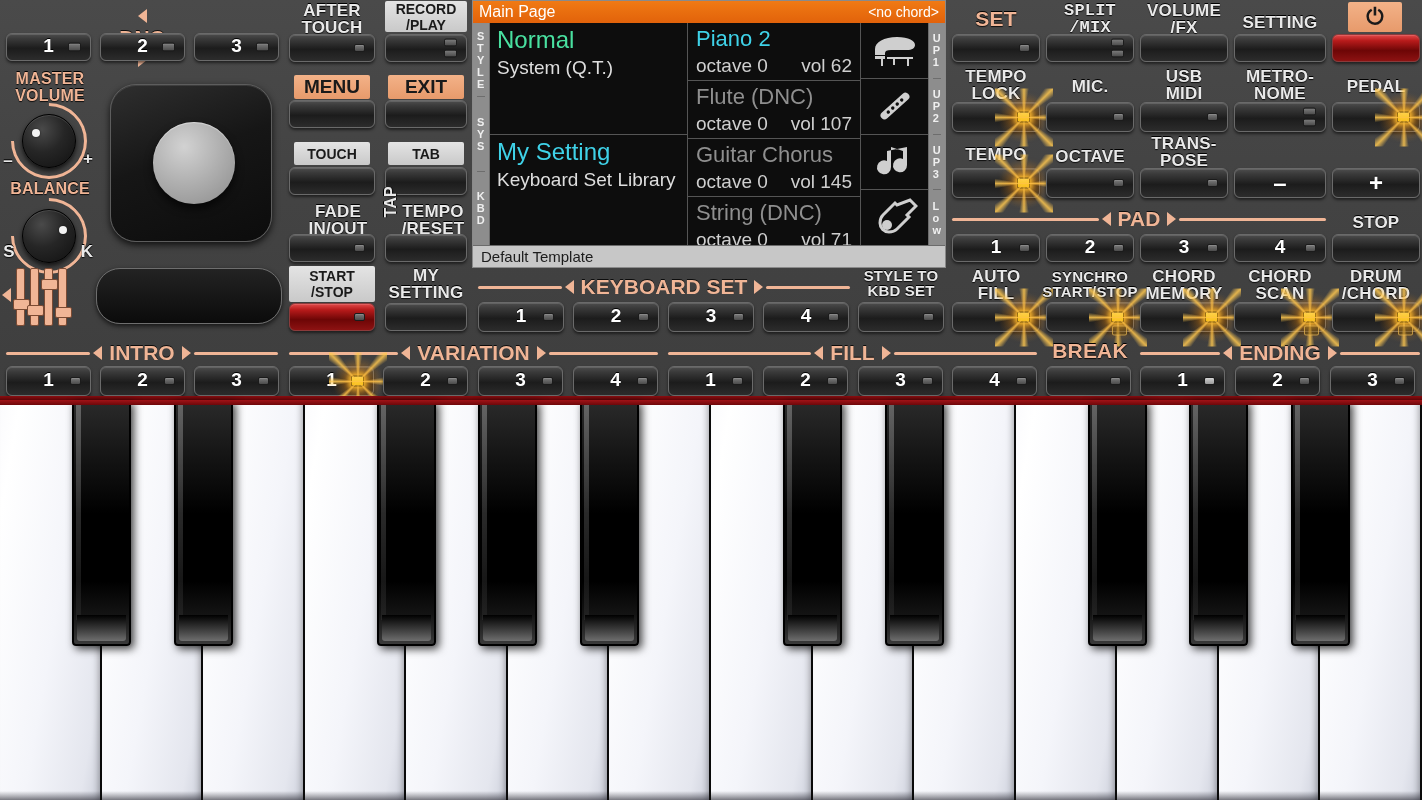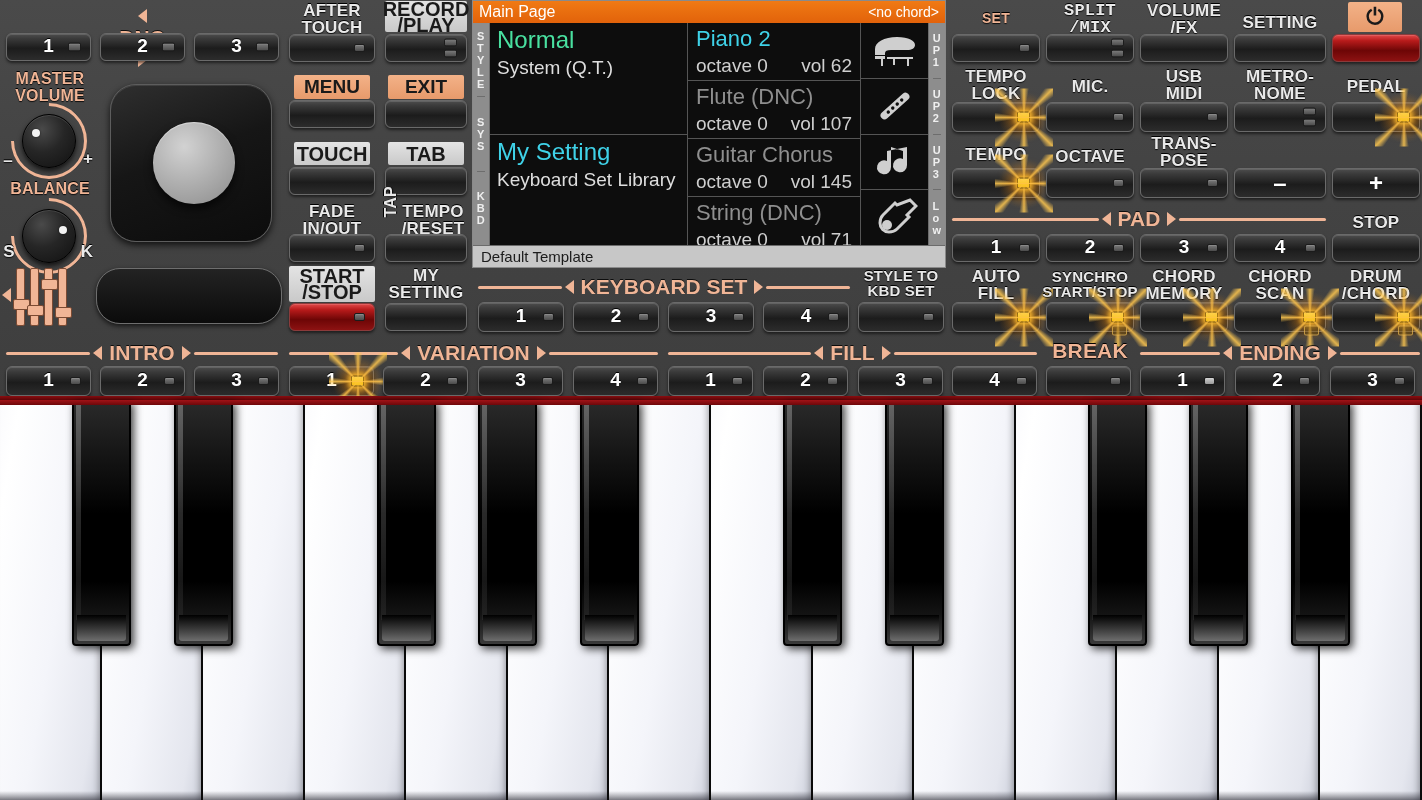--- a/index.html
+++ b/index.html
@@ -96,21 +96,21 @@
     text-align:center; line-height:17px; letter-spacing:.2px;
     text-shadow:0 -1px 0 #000, 0 1px 1px rgba(0,0,0,.8);
     white-space:pre-line; pointer-events:none;
   }
   .lbl.salmon{ color:#f0b596; }
   .lbl.sm{ font-size:15px; line-height:15px; }
 
   
   .cap{
     position:absolute; display:flex; align-items:center; justify-content:center;
-    color:#1a1a1a; font-size:20px; font-weight:bold; line-height:16px;
+    color:#1a1a1a; font-size:14px; font-weight:bold; line-height:16px;
     text-align:center; white-space:pre-line; border-radius:2px;
     background:linear-gradient(180deg,#e4e4e4,#c9c9c9);
   }
   .cap.orange{ background:linear-gradient(180deg,#f3b288,#e79a6b); }
 
   
   .bracket{
     position:absolute; display:flex; align-items:center; gap:3px;
     color:#f0b596; font-size:21px; font-weight:bold;
     text-shadow:0 -1px 0 rgba(0,0,0,.8);
@@ -336,21 +336,21 @@
     <div class="cap orange" style="left:294px;top:75px;width:76px;height:24px;font-size:19px;">MENU</div>
     <div class="btn" style="left:289px;top:100px;width:86px;height:28px;"></div>
     <div class="cap orange" style="left:388px;top:75px;width:76px;height:24px;font-size:19px;">EXIT</div>
     <div class="btn" style="left:385px;top:100px;width:82px;height:28px;"></div>
 
     <div class="cap" style="left:294px;top:142px;width:76px;height:23px;">TOUCH</div>
     <div class="btn" style="left:289px;top:167px;width:86px;height:28px;"></div>
     <div class="cap" style="left:388px;top:142px;width:76px;height:23px;">TAB</div>
     <div class="btn" style="left:385px;top:167px;width:82px;height:28px;"></div>
 
-    <div class="lbl" style="left:289px;top:203px;width:86px;">FADE
+    <div class="lbl" style="left:295px;top:203px;width:86px;">FADE
 IN/OUT</div>
     <div class="btn" style="left:289px;top:234px;width:86px;height:28px;">
       <span class="led small"></span>
     </div>
     <div class="lbl" style="left:381px;top:200px;width:18px;font-size:16px;transform:rotate(-90deg);transform-origin:center;">TAP</div>
     <div class="lbl" style="left:398px;top:203px;width:70px;">TEMPO
 /RESET</div>
     <div class="btn" style="left:385px;top:234px;width:82px;height:28px;"></div>
 
     <div class="cap" style="left:289px;top:266px;width:86px;height:36px;">START
@@ -457,21 +457,21 @@
         <div class="vtab" style="border-right:none;border-left:1px solid #6d6d6d;">
           <div class="seg">U<br>P<br>1</div>
           <div class="seg">U<br>P<br>2</div>
           <div class="seg">U<br>P<br>3</div>
           <div class="seg">L<br>o<br>w</div>
         </div>
       </div>
       <div class="lcd-foot">Default Template</div>
     </div>
 
-    <div class="lbl salmon" style="left:952px;top:10px;width:88px;font-size:14px;">SET</div>
+    <div class="lbl salmon" style="left:952px;top:10px;width:88px;font-size:21px;">SET</div>
     <div class="btn" style="left:952px;top:34px;width:88px;height:28px;">
       <span class="led small"></span>
     </div>
     <div class="lbl" style="left:1046px;top:2px;width:88px;font-family:Liberation Mono, monospace;">SPLIT
 /MIX</div>
     <div class="btn" style="left:1046px;top:34px;width:88px;height:28px;">
       <span class="led2">
           <i></i>
           <i></i>
         </span>

